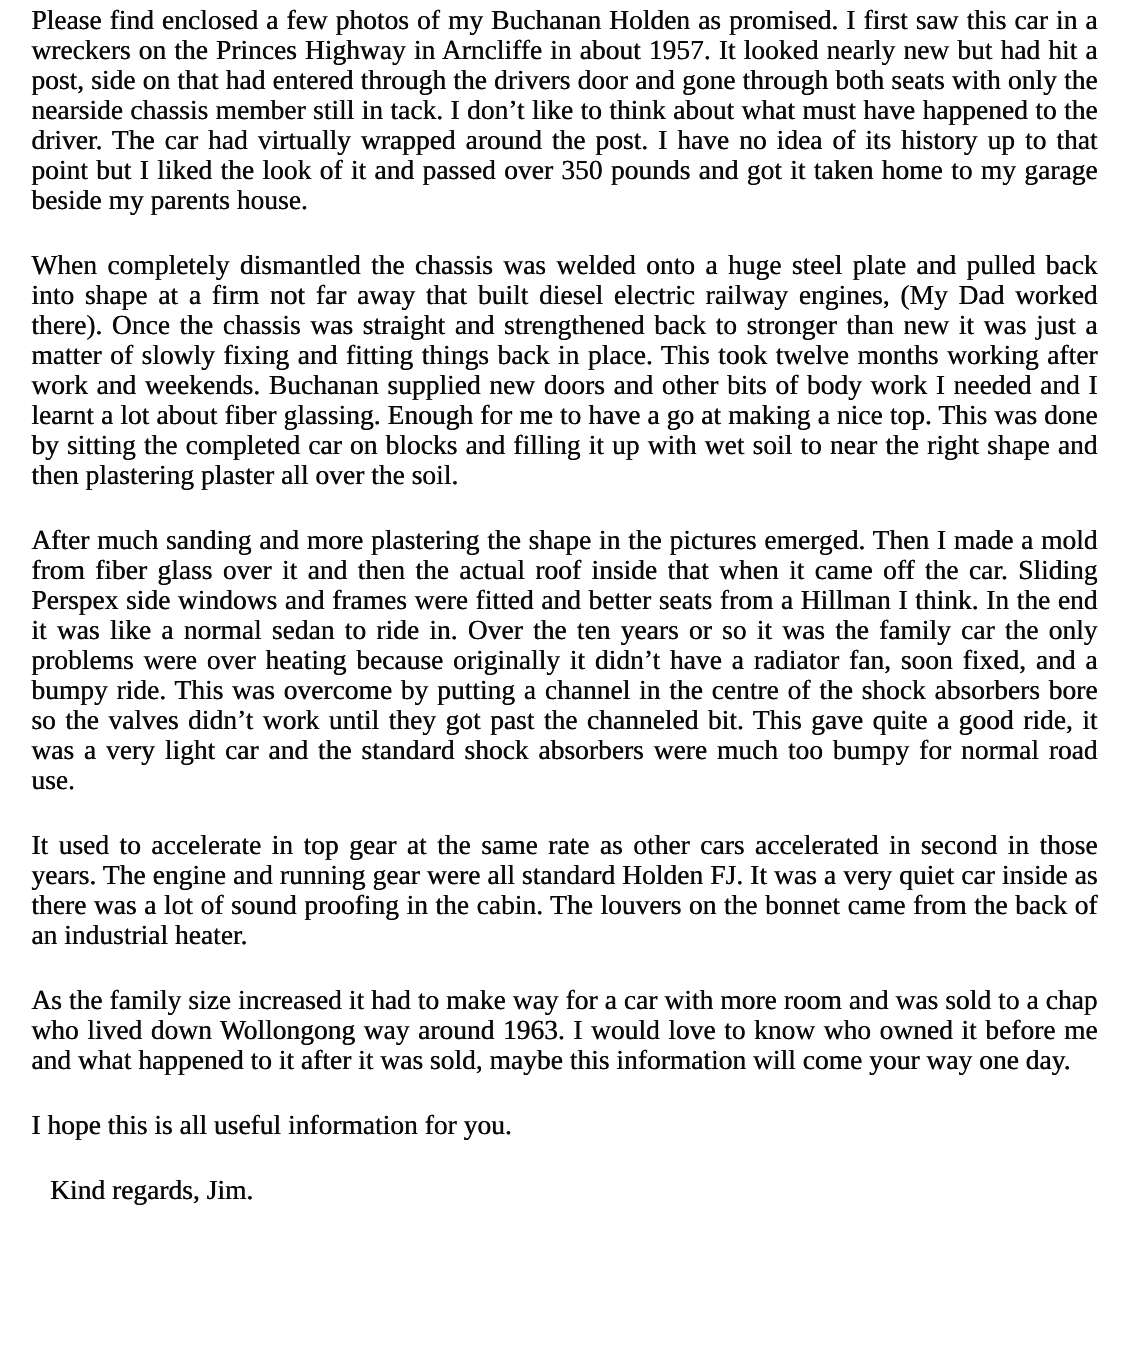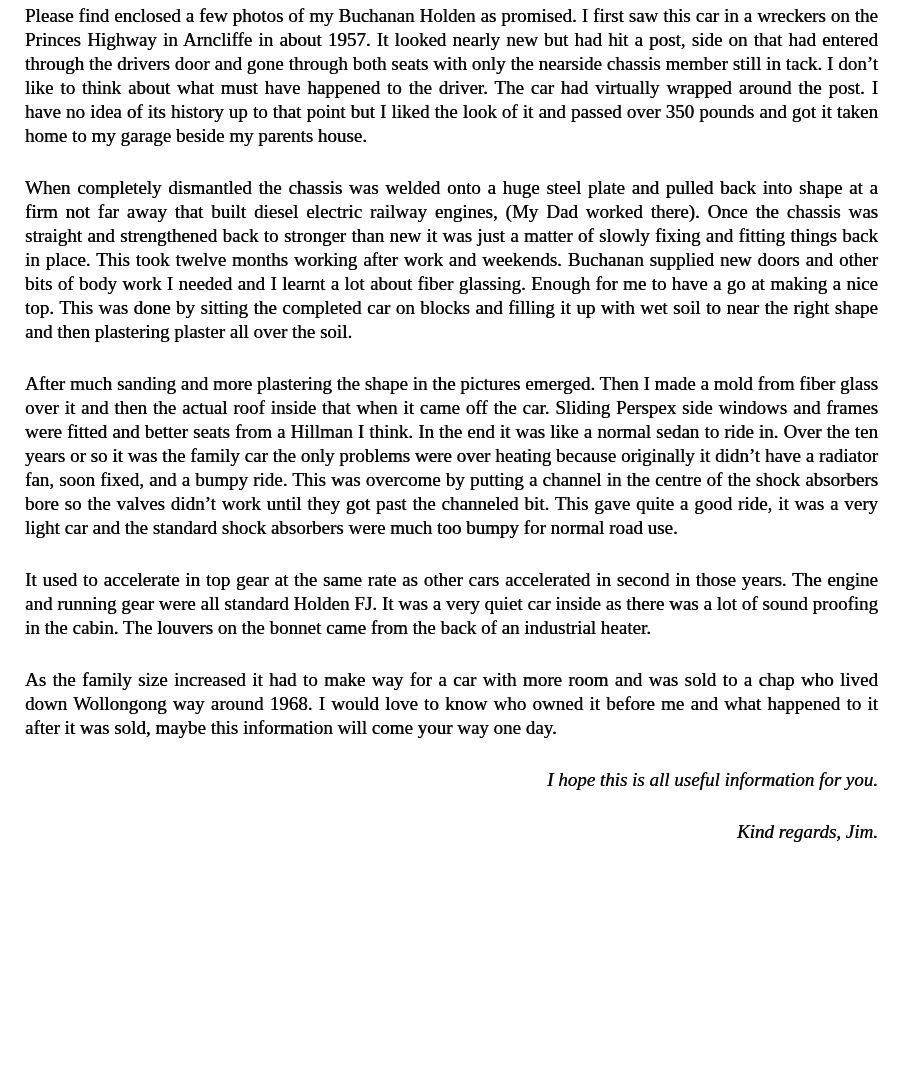--- a/index.html
+++ b/index.html
@@ -13,43 +13,42 @@
     overflow: hidden;
   }
   .page {
     box-sizing: border-box;
     width: 900px;
     height: 1089px;
     padding: 4px 22px 10px 25px;
     background: #ffffff;
     color: #0a0a0a;
     font-family: "Liberation Serif", "DejaVu Serif", serif;
-    font-size: 19px;
+    font-size: 22px;
     line-height: 24px;
   }
   .page p {
     margin: 0 0 28px 0;
     text-align: justify;
     text-justify: inter-word;
     
     text-shadow: 0.3px 0 0 currentColor;
   }
   .page p:last-child {
     margin-bottom: 0;
     margin-left: 15px;
   }
   .page p.short {
-    text-align: right;
-    font-style: italic;
+    text-align: left;
   }
 </style>
 </head>
 <body>
 
 <div class="page">
   <p>Please find enclosed a few photos of my Buchanan Holden as promised. I first saw this car in a wreckers on the Princes Highway in Arncliffe in about 1957. It looked nearly new but had hit a post, side on that had entered through the drivers door and gone through both seats with only the nearside chassis member still in tack. I don’t like to think about what must have happened to the driver. The car had virtually wrapped around the post. I have no idea of its history up to that point but I liked the look of it and passed over 350 pounds and got it taken home to my garage beside my parents house.</p>
   <p>When completely dismantled the chassis was welded onto a huge steel plate and pulled back into shape at a firm not far away that built diesel electric railway engines, (My Dad worked there). Once the chassis was straight and strengthened back to stronger than new it was just a matter of slowly fixing and fitting things back in place. This took twelve months working after work and weekends. Buchanan supplied new doors and other bits of body work I needed and I learnt a lot about fiber glassing. Enough for me to have a go at making a nice top. This was done by sitting the completed car on blocks and filling it up with wet soil to near the right shape and then plastering plaster all over the soil.</p>
   <p>After much sanding and more plastering the shape in the pictures emerged. Then I made a mold from fiber glass over it and then the actual roof inside that when it came off the car. Sliding Perspex side windows and frames were fitted and better seats from a Hillman I think. In the end it was like a normal sedan to ride in. Over the ten years or so it was the family car the only problems were over heating because originally it didn’t have a radiator fan, soon fixed, and a bumpy ride. This was overcome by putting a channel in the centre of the shock absorbers bore so the valves didn’t work until they got past the channeled bit. This gave quite a good ride, it was a very light car and the standard shock absorbers were much too bumpy for normal road use.</p>
   <p>It used to accelerate in top gear at the same rate as other cars accelerated in second in those years. The engine and running gear were all standard Holden FJ. It was a very quiet car inside as there was a lot of sound proofing in the cabin. The louvers on the bonnet came from the back of an industrial heater.</p>
-  <p>As the family size increased it had to make way for a car with more room and was sold to a chap who lived down Wollongong way around 1968. I would love to know who owned it before me and what happened to it after it was sold, maybe this information will come your way one day.</p>
+  <p>As the family size increased it had to make way for a car with more room and was sold to a chap who lived down Wollongong way around 1963. I would love to know who owned it before me and what happened to it after it was sold, maybe this information will come your way one day.</p>
   <p class="short">I hope this is all useful information for you.</p>
   <p class="short">Kind regards, Jim.</p>
 </div>
 
 </body></html>

